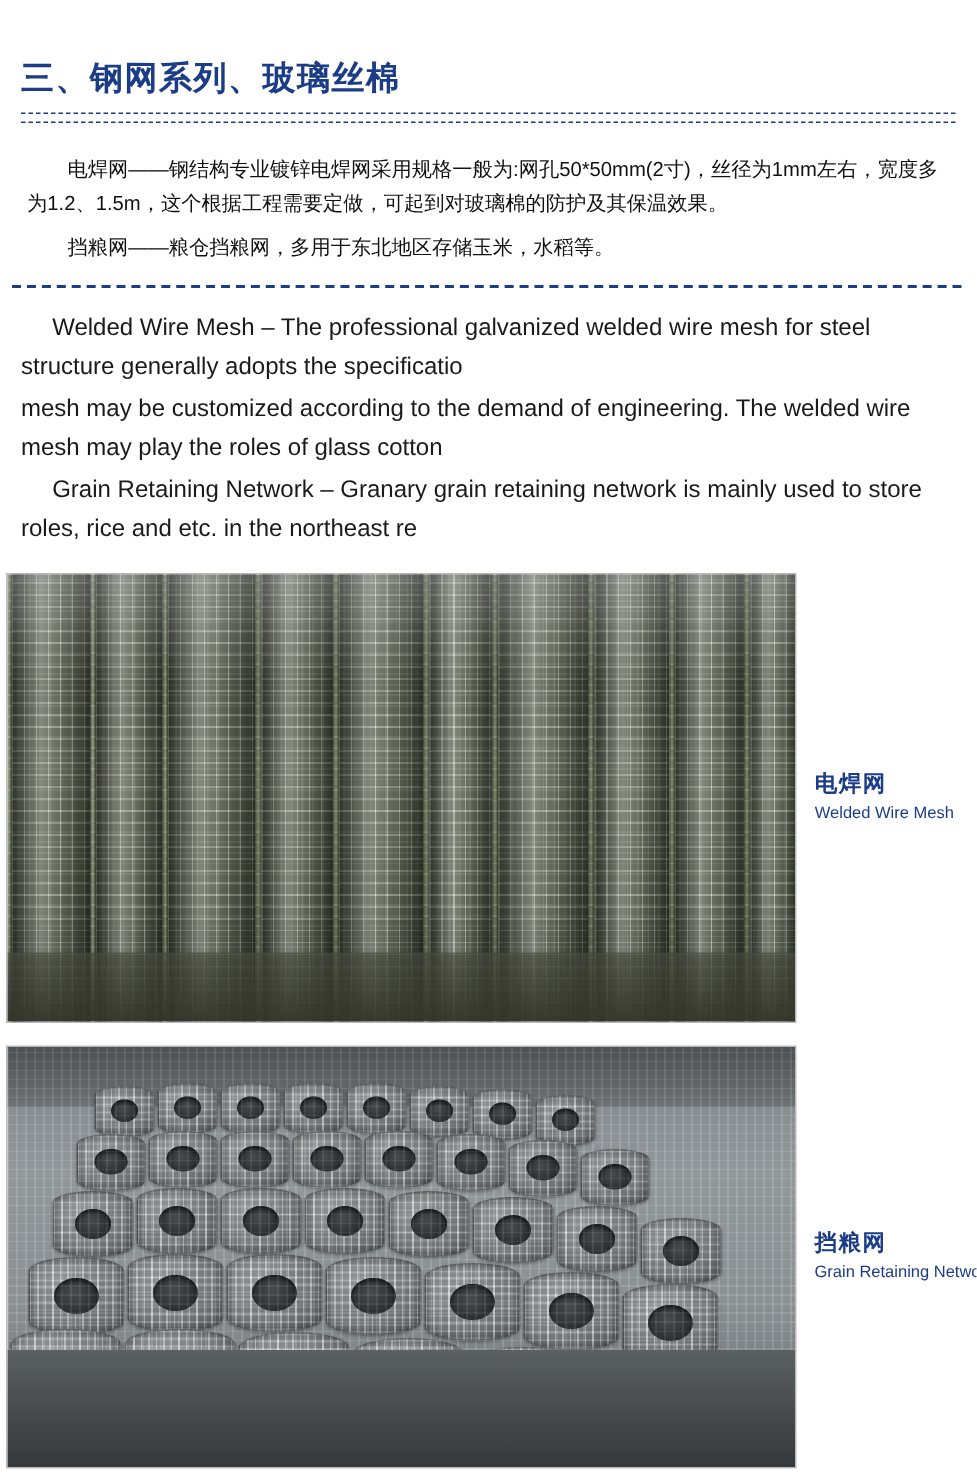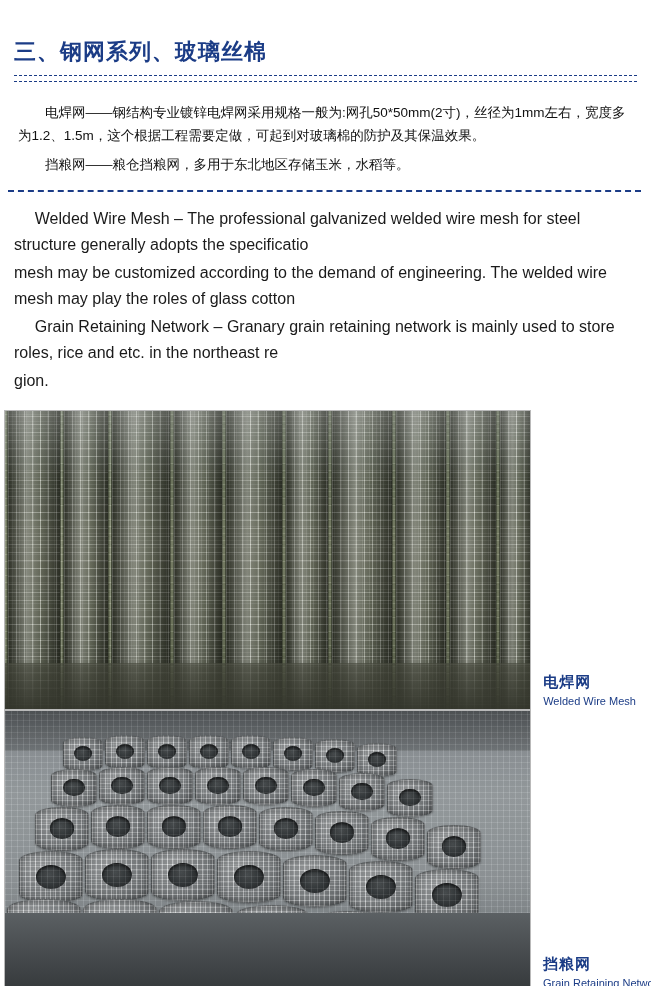--- a/index.html
+++ b/index.html
@@ -81,22 +81,22 @@
   }
   .body-en p.indent { text-indent: 1.3em; }
 
   
   .figures {
     margin-top: 16px;
     padding: 0 4px 0 4px;
   }
   .figure-row {
     display: flex;
-    align-items: flex-end;
-    margin-bottom: 0;
+    align-items: center;
+    margin-bottom: 15px;
   }
   .photo {
     position: relative;
     overflow: hidden;
     border: 1px solid #b9b9b9;
   }
   .photo-1 { width: 528px; height: 300px; }
   .photo-2 { width: 528px; height: 282px; }
 
   .caption-block {
@@ -232,21 +232,20 @@
     <p>电焊网——钢结构专业镀锌电焊网采用规格一般为:网孔50*50mm(2寸)，丝径为1mm左右，宽度多为1.2、1.5m，这个根据工程需要定做，可起到对玻璃棉的防护及其保温效果。</p>
     <p>挡粮网——粮仓挡粮网，多用于东北地区存储玉米，水稻等。</p>
   </div>
 
   <div class="divider-dashed"></div>
 
   <div class="body-en">
     <p class="indent">Welded Wire Mesh  –  The professional galvanized welded wire mesh for steel structure generally adopts the specificatio</p>
     <p>mesh may be customized according to the demand of engineering. The welded wire mesh may play the roles of glass cotton</p>
     <p class="indent">Grain Retaining Network – Granary grain retaining network is mainly used to store roles, rice and etc. in the northeast re</p>
-    <p>gion.</p>
   </div>
 
   <div class="figures">
 
     <div class="figure-row">
       <div class="photo photo-1">
         <div class="mesh-scene-1"></div>
         <div class="roll" style="left:2px;width:54px;">
             <div class="roll-face"></div>
             <div class="roll-shade"></div>

